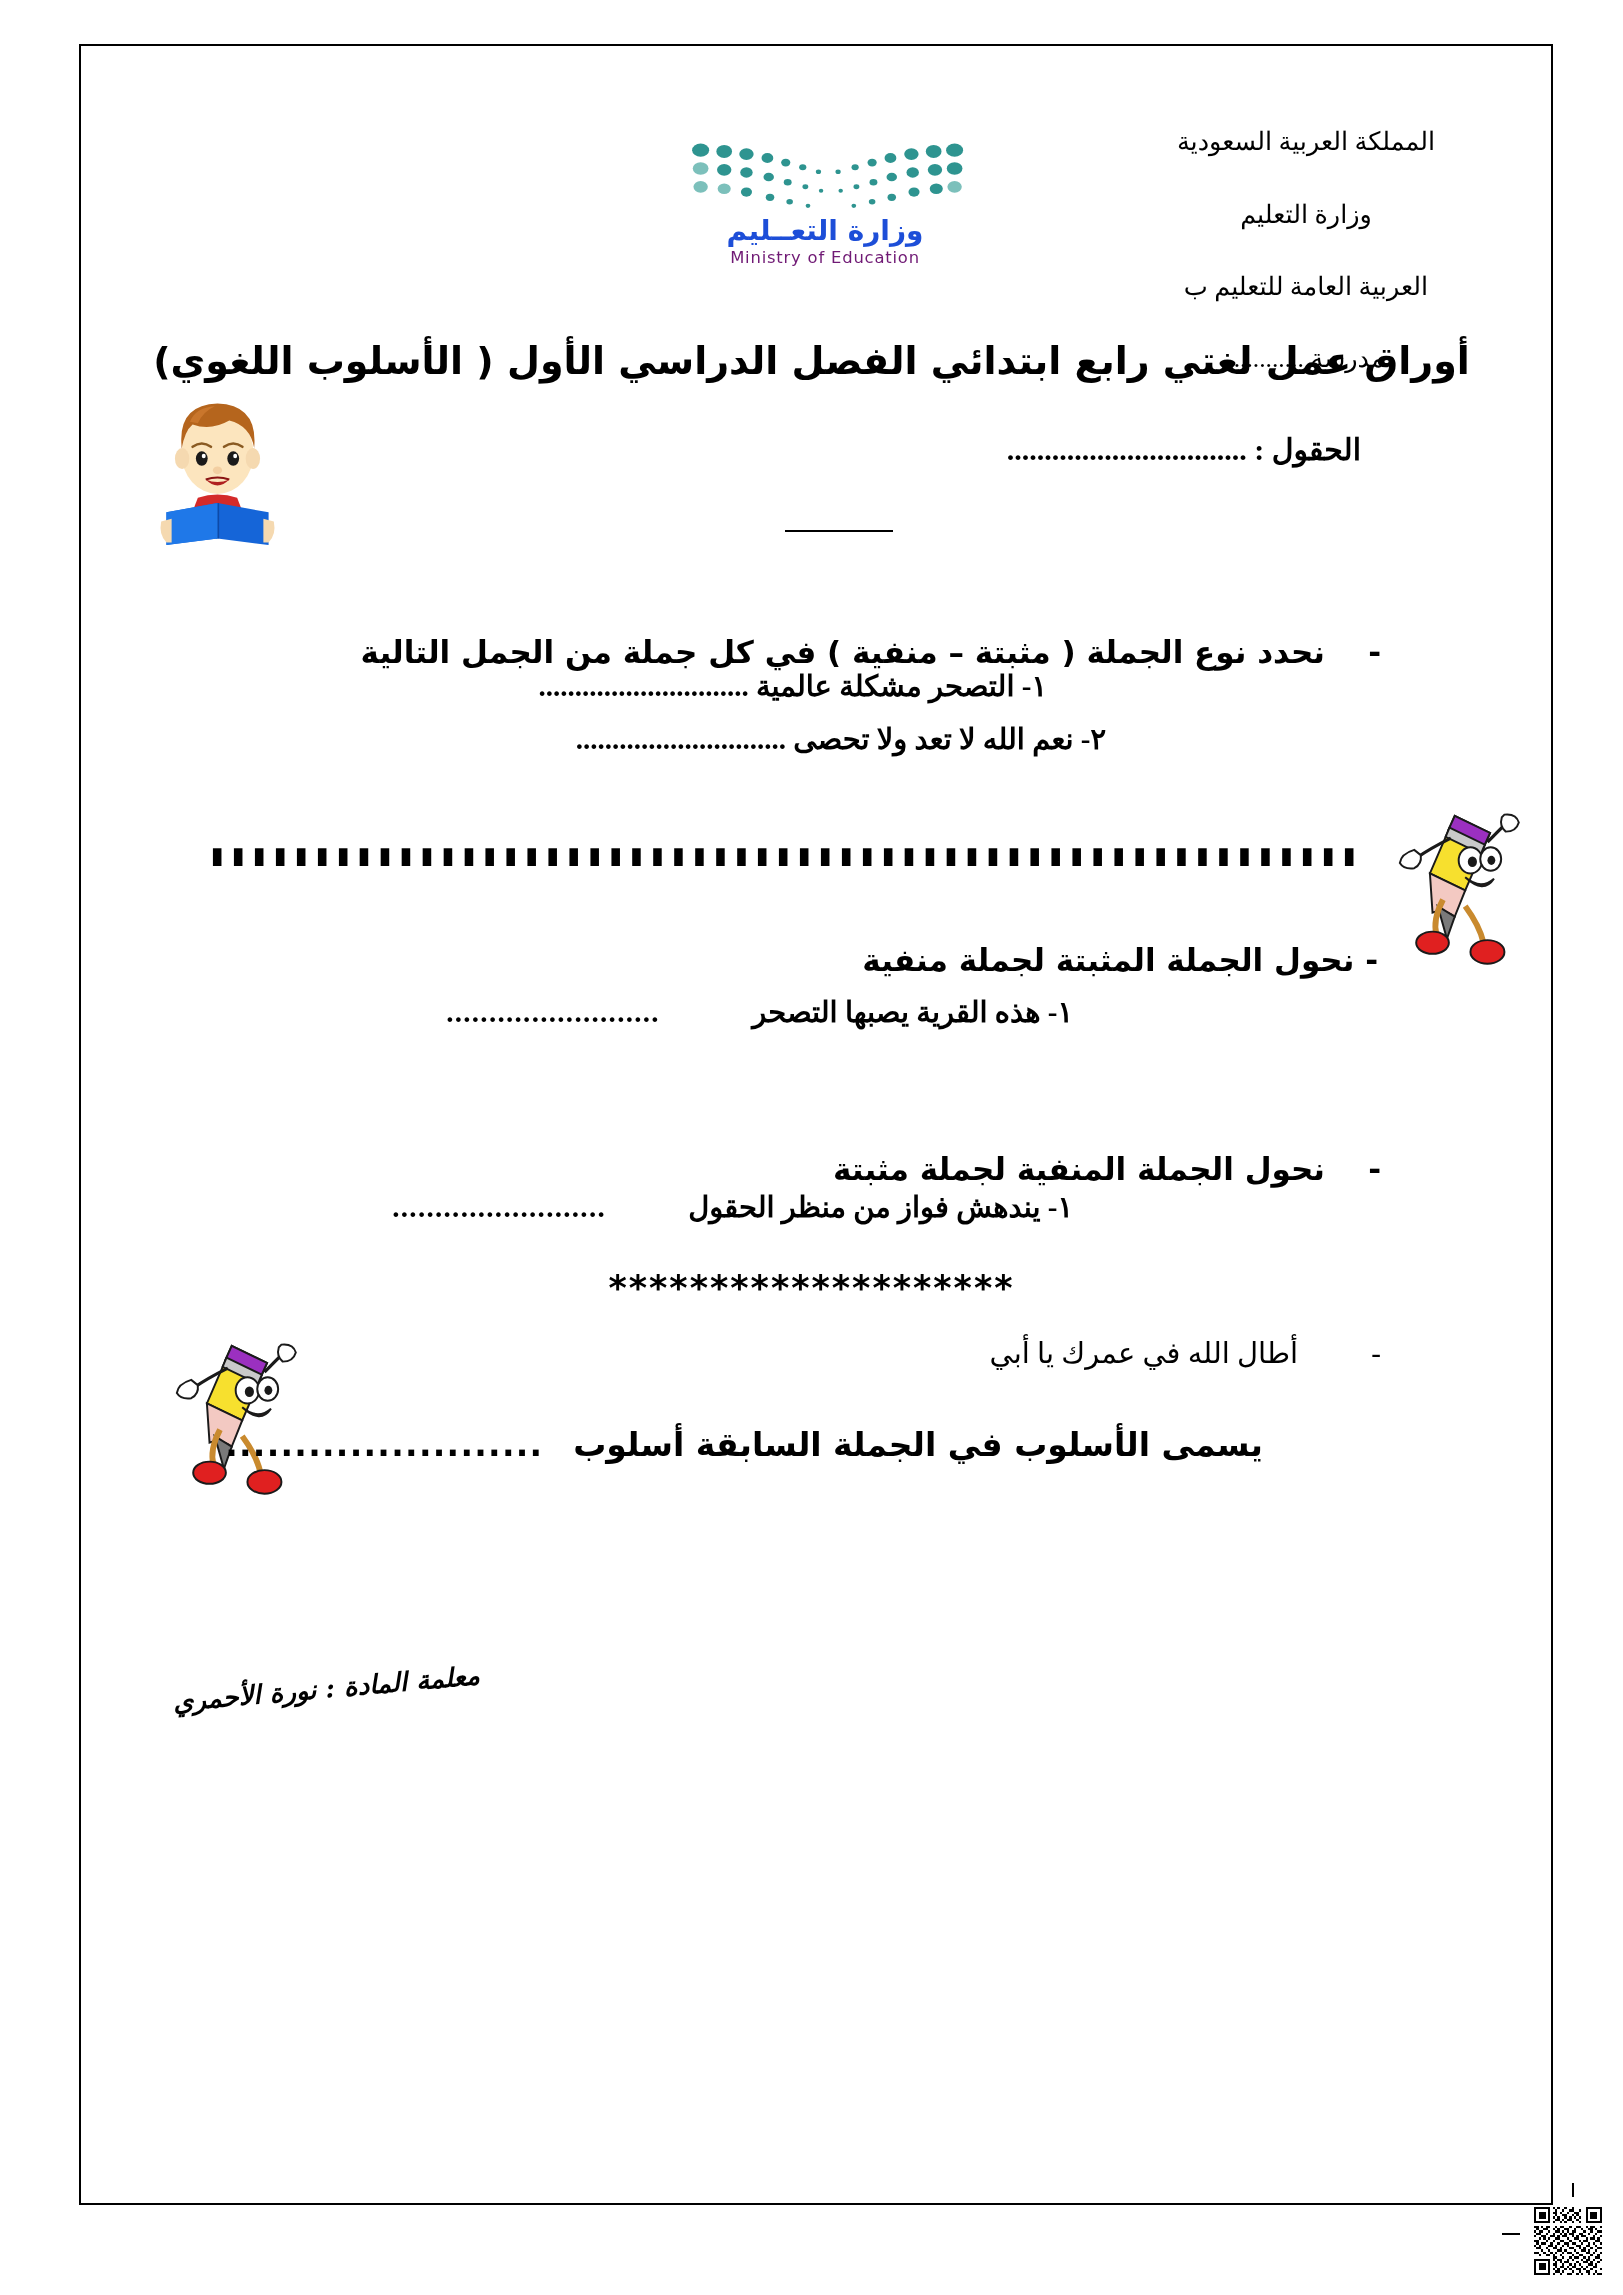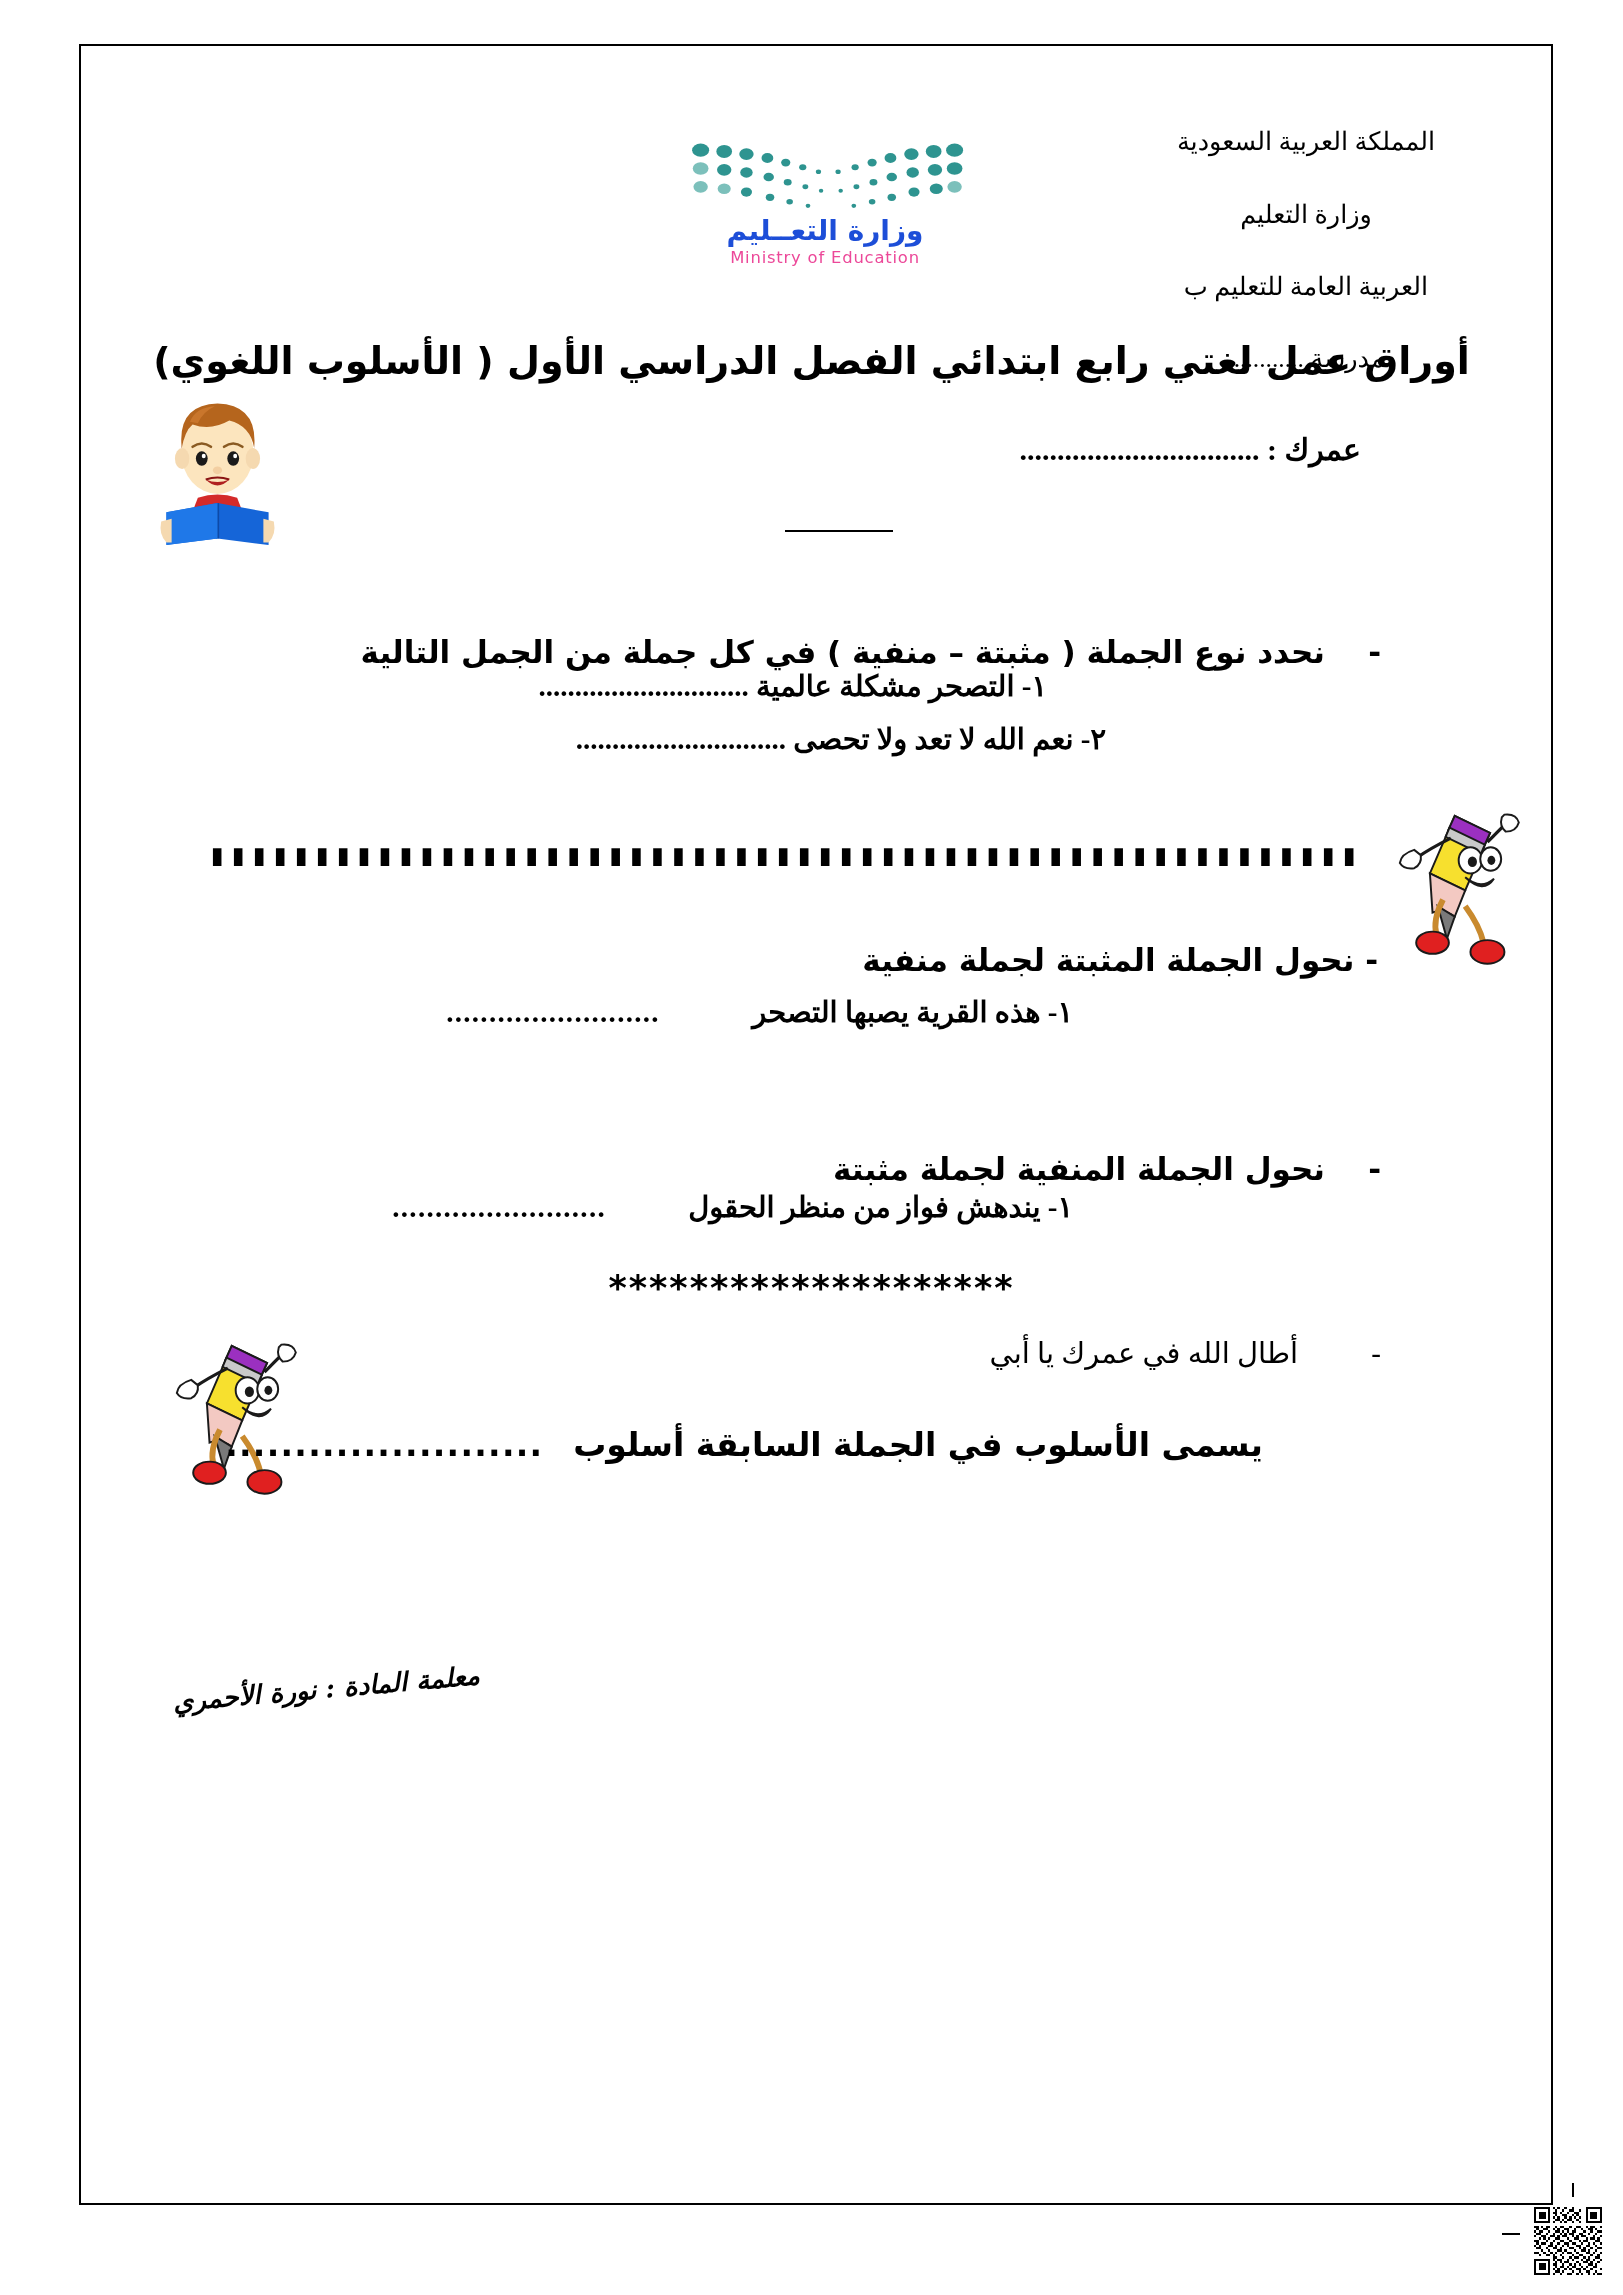--- a/index.html
+++ b/index.html
@@ -60,21 +60,21 @@
     font-size: 28px;
     letter-spacing: 2px;
     font-family: "DejaVu Sans", sans-serif;
     font-weight: 700;
   }
   .logo-en {
     position: absolute;
     left: 0; right: 0;
     top: 107px;
     text-align: center;
-    color: #ec4899;
+    color: #701a75;
     font-size: 16.4px;
     letter-spacing: 0.8px;
     font-family: "DejaVu Sans", sans-serif;
   }
 
   
   .main-title {
     position: absolute;
     left: 0; right: 0;
     top: 339px;
@@ -282,21 +282,21 @@
       <ellipse cx="418" cy="70" rx="11" ry="9" fill="#7cc0bb"></ellipse>
     </g>
   </svg>
   <div class="logo-ar">وزارة التعــليم</div>
   <div class="logo-en">Ministry of Education</div>
 </div>
 
 <div class="main-title">أوراق عمل  لغتي رابع ابتدائي الفصل الدراسي الأول ( الأسلوب اللغوي)</div>
 
 <div class="name-line">
-  <span>عمرك :</span>
+  <span>الحقول :</span>
   <span class="dots">................................</span>
 </div>
 <div class="short-rule"></div>
 
 <div class="art" id="art-boy">
   <svg width="131" height="154" viewBox="0 0 200 235">
     <ellipse cx="100" cy="92" rx="55" ry="62" fill="#fce5be"></ellipse>
     <path d="M45 80 Q40 18 100 16 Q162 18 156 84 Q150 50 118 42 Q90 58 62 48 Q50 58 45 86 Z" fill="#b5651d"></path>
     <path d="M58 44 Q66 22 96 20 Q78 28 70 46 Z" fill="#c9762c"></path>
     <ellipse cx="46" cy="100" rx="11" ry="16" fill="#f5d9b0"></ellipse>

